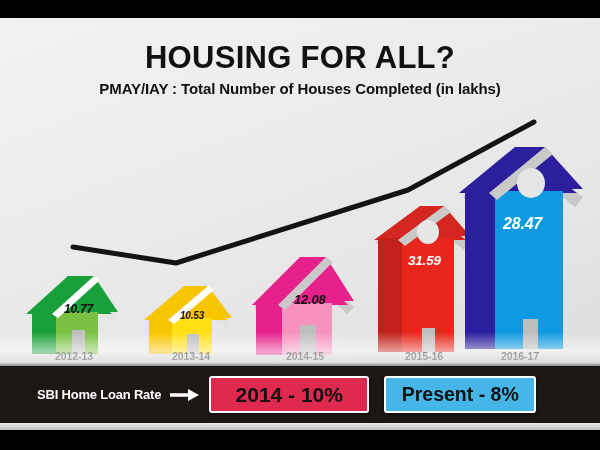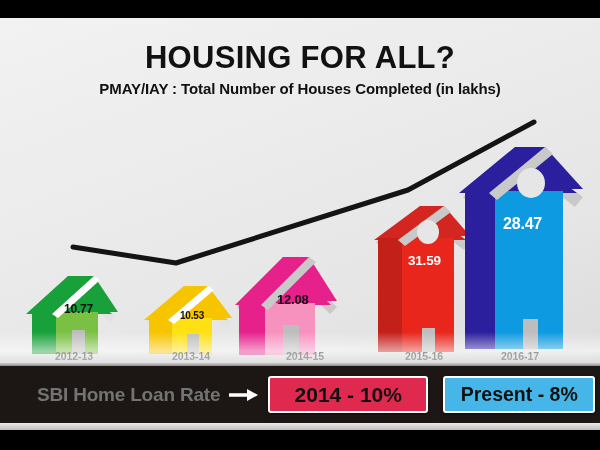--- a/index.html
+++ b/index.html
@@ -36,21 +36,21 @@
     font-family:"Liberation Sans", sans-serif;
   }
   .subtitle{
     position:absolute; left:0; top:62px; width:600px; text-align:center;
     font-size:15px; font-weight:bold; color:#111; letter-spacing:-.1px;
   }
   
   .trendline{ position:absolute; left:0; top:0; width:600px; height:348px; }
   
   .houses{ position:absolute; left:0; top:0; width:600px; height:348px; }
-  .house{ position:absolute; }
+  .house{ position:absolute;font-style:italic; }
   .house svg{ display:block; overflow:visible; }
   .value-label{
     position:absolute; font-weight:bold; white-space:nowrap;
     font-family:"Liberation Sans", sans-serif; letter-spacing:-.2px;
   }
   .year-label{
     position:absolute; text-align:center; font-size:10.5px; font-weight:bold;
     color:#1a1a1a; white-space:nowrap; letter-spacing:-.1px;
   }
   
@@ -64,21 +64,21 @@
     background:linear-gradient(to bottom,#cfcfcf,#8c8c8c);
   }
   .banner-strip-bottom{
     position:absolute; left:0; top:423px; width:600px; height:7px;
     background:linear-gradient(to bottom,#e9e9e9,#bdbdbd);
   }
   .bottom-black{
     position:absolute; left:0; top:430px; width:600px; height:20px; background:#000;
   }
   .banner-label{
-    margin-left:37px; color:#737373; font-size:19px; font-weight:bold;
+    margin-left:37px; color:#ffffff; font-size:13px; font-weight:bold;
     letter-spacing:-.2px; white-space:nowrap;
   }
   .banner-arrow{ margin:0 9px 0 9px; display:flex; align-items:center; }
   .pill{
     border:2px solid #ffffff; border-radius:3px;
     display:flex; align-items:center; justify-content:center;
     font-weight:bold; color:#111; white-space:nowrap;
     height:37px; box-shadow:0 1px 3px rgba(0,0,0,.5);
   }
   .pill-rate-2014{ width:160px; font-size:21px; }
@@ -136,21 +136,21 @@
             <polygon points="7,38 30,38 30,74 7,74" fill="#f7c400"></polygon>
             <polygon points="30,38 70,38 70,74 30,74" fill="#ffe013"></polygon>
             <polygon points="26,40 66,6 72,10 32,44" fill="#ffffff"></polygon>
             <rect x="45" y="54" width="12" height="20" fill="#bdbdbd"></rect>
           </g>
         </svg>
         <div class="value-label" style="left:38px; top:30px; font-size:10px; color:#111111;">10.53</div>
       </div>
       <div class="year-label" style="left:141px; top:332px; width:100px;">2013-14</div>
 
-      <div class="house" style="left:233px; top:233px;">
+      <div class="house" style="left:250px; top:233px;">
         <svg width="110" height="110" viewBox="0 0 110 110">
           <g>
             <polygon points="4,56 52,8 104,56 97,63 52,19 11,63" fill="#c9c9c9"></polygon>
             <polygon points="2,54 50,6 76,6 28,54" fill="#e6218c"></polygon>
             <polygon points="50,6 98,54 70,54 28,54" fill="#e6218c"></polygon>
             <polygon points="50,6 76,6 104,50 78,50" fill="#e6218c"></polygon>
             <polygon points="6,52 32,52 32,104 6,104" fill="#e6218c"></polygon>
             <polygon points="32,52 82,52 82,104 32,104" fill="#f791bd"></polygon>
             <polygon points="28,54 76,6 83,11 35,59" fill="#c9c9c9"></polygon>
             <rect x="50" y="74" width="16" height="30" fill="#bdbdbd"></rect>

